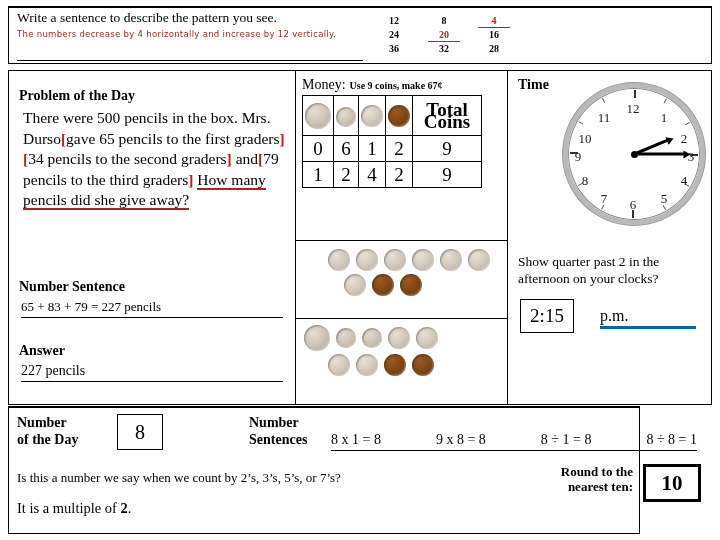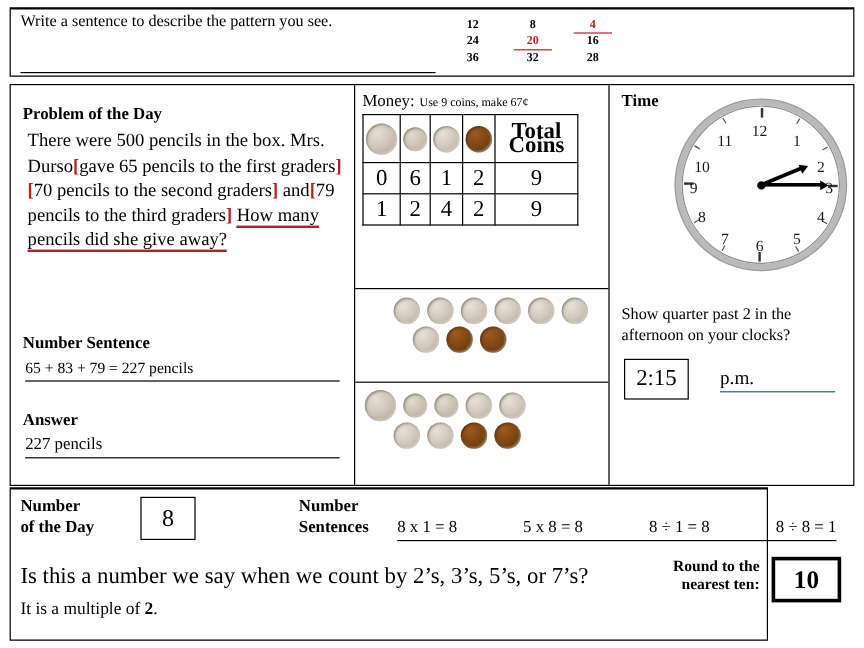--- a/index.html
+++ b/index.html
@@ -108,21 +108,21 @@
     font-size: 14px;
     border-bottom: 1px solid #000;
     padding-bottom: 2px;
   }
 
   
   .money-head {
     padding: 4px 0 2px 6px; white-space: nowrap;
   }
   .money-head .lbl { font-size: 14px; }
-  .money-head .sub { font-size: 10px; font-weight: normal; text-align: right; }
+  .money-head .sub { font-size: 10px; font-weight: bold; text-align: right; }
 
   .money-table {
     margin: 0 6px; width: 180px;
     border-collapse: collapse;
   }
   .money-table td {
     border: 1px solid #000;
     text-align: center;
     font-size: 19px;
     height: 26px;
@@ -214,21 +214,21 @@
     position: absolute; left: 12px; top: 228px;
     width: 54px; height: 34px;
     border: 1px solid #000;
     display: flex; align-items: center; justify-content: center;
     font-size: 19px;
   }
   .ampm {
     position: absolute; left: 92px; top: 236px;
     width: 96px;
     font-size: 16px;
-    border-bottom: 1px solid #0369a1;
+    border-bottom: 3px solid #0369a1;
     padding-bottom: 1px;
   }
 
   
   .bottom {
     position: absolute; left: 8px; top: 406px;
     width: 632px; height: 128px;
     border: 1px solid #000;
     border-top: 2px solid #000;
     position: absolute;
@@ -251,21 +251,21 @@
   .nsent-list {
     position: absolute; left: 322px; top: 24px;
     width: 366px;
     display: flex; justify-content: space-between;
     font-size: 14px;
     border-bottom: 1px solid #000;
     padding-bottom: 2px;
   }
   .bq1 {
     position: absolute; left: 8px; top: 62px;
-    font-size: 19px;
+    font-size: 13px;
   }
   .bq2 {
     position: absolute; left: 8px; top: 92px;
     font-size: 14.5px;
   }
   .round-label {
     position: absolute; left: 528px; top: 56px;
     font-size: 13px; font-weight: bold; line-height: 15px;
     text-align: right; width: 96px;
   }
@@ -278,20 +278,21 @@
   }
 </style>
 </head>
 <body>
 
 <div id="sheet">
 
   <div class="top-band">
     <div class="q-lines">
       <div class="q-line">Write a sentence to describe the pattern you see.</div>
+      <div class="red-hand">The numbers decrease by 4 horizontally and increase by 12 vertically.</div>
     </div>
     <div class="q-underline"></div>
 
     <div class="pattern-grid">
       <div class="pattern-row">
         <div class="pcell">12</div>
         <div class="pcell">8</div>
         <div class="pcell ans">4</div>
       </div>
       <div class="pattern-row">
@@ -305,21 +306,21 @@
         <div class="pcell">28</div>
       </div>
     </div>
   </div>
 
   <div class="mid">
 
     <div class="col-problem">
       <div class="pod-title">Problem of the Day</div>
       <div class="pod-body">
-        <span>There were 500 pencils in the box.  Mrs. Durso</span><span class="rbrk">[</span><span>gave 65 pencils to the first graders</span><span class="rbrk">]</span><span class="rbrk">[</span><span>70 pencils to the second graders</span><span class="rbrk">]</span>
+        <span>There were 500 pencils in the box.  Mrs. Durso</span><span class="rbrk">[</span><span>gave 65 pencils to the first graders</span><span class="rbrk">]</span><span class="rbrk">[</span><span>34 pencils to the second graders</span><span class="rbrk">]</span>
         <span>and</span><span class="rbrk">[</span><span>79 pencils to the third graders</span><span class="rbrk">]</span>
         <span class="runder">How many pencils did she give away?</span>
       </div>
 
       <div class="ns-title">Number Sentence</div>
       <div class="ns-value">65 + 83 + 79 = 227 pencils</div>
 
       <div class="ans-title">Answer</div>
       <div class="ans-value">227 pencils</div>
     </div>
@@ -442,21 +443,21 @@
       <div>of the Day</div>
     </div>
     <div class="nod-box">8</div>
 
     <div class="nsent-label">
       <div>Number</div>
       <div>Sentences</div>
     </div>
     <div class="nsent-list">
       <span>8 x 1 = 8</span>
-      <span>5 x 8 = 8</span>
+      <span>9 x 8 = 8</span>
       <span>8 ÷ 1 = 8</span>
       <span>8 ÷ 8 = 1</span>
     </div>
 
     <div class="bq1">Is this a number we say when we count by 2’s, 3’s, 5’s, or 7’s?</div>
     <div class="bq2">
       <span>It is a multiple of </span><b>2</b><span>.</span>
     </div>
 
     <div class="round-label">

